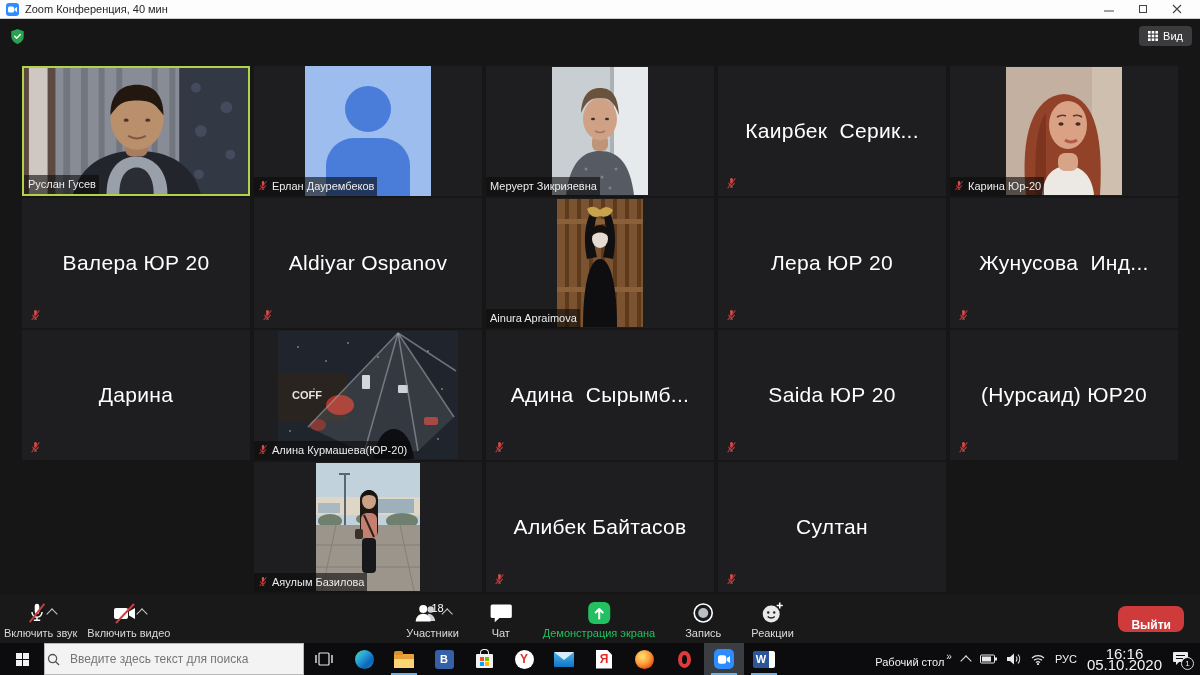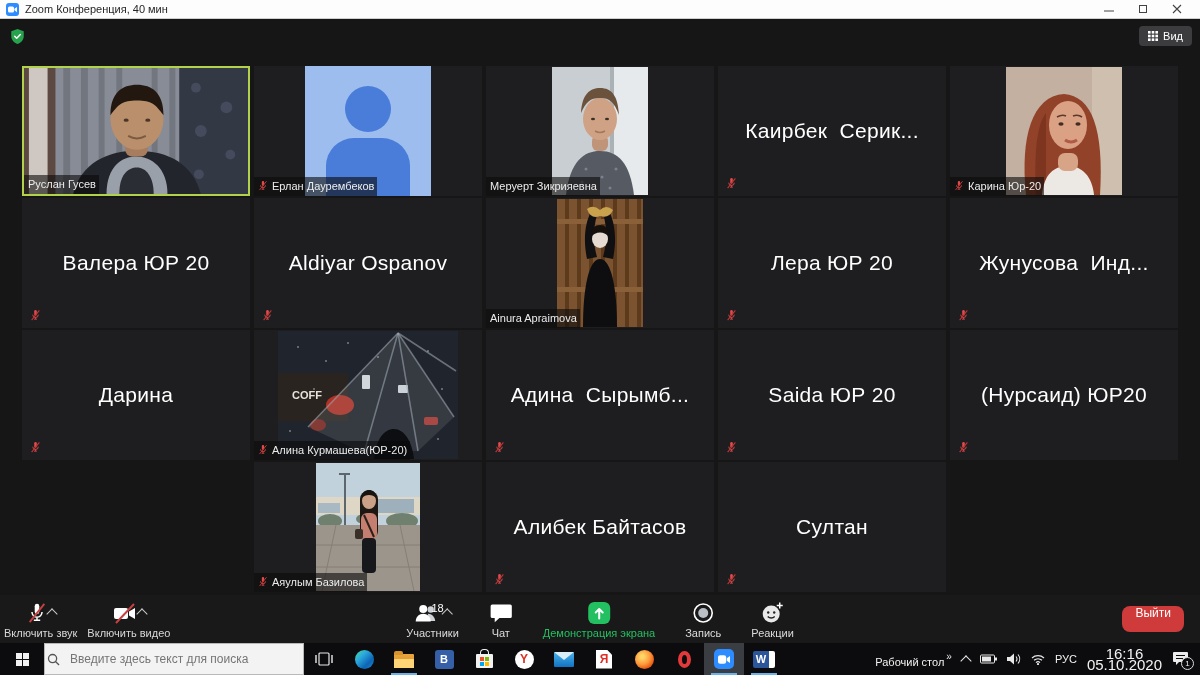--- a/index.html
+++ b/index.html
@@ -34,21 +34,21 @@
   .zbar{position:absolute;left:0;bottom:0;width:100%;height:48px;background:#191919;display:flex;align-items:center}
   .zleft{display:flex;margin-left:4px;gap:10px}
   .zctrl{display:flex;flex-direction:column;align-items:center;color:#d8d8d8;font-size:11px;gap:1px}
   .zrow{height:26px;display:flex;align-items:center;gap:0}
   .chev{width:7px;height:7px;border-left:1.5px solid #c9c9c9;border-top:1.5px solid #c9c9c9;transform:rotate(45deg);margin-top:3px}
   .zcenter{position:absolute;left:50%;transform:translateX(-50%);display:flex;gap:30px;align-items:flex-end}
   .zitem{display:flex;flex-direction:column;align-items:center;color:#dcdcdc;font-size:11px;gap:1px}
   .zitem .zrow{height:26px}
   .cnt{font-size:11px;color:#fff;align-self:flex-start;margin:2px 0 0 -8px}
   .share-label{color:#23c061}
-  .leave-btn{position:absolute;right:16px;top:11px;height:26px;background:#cf3b3b;border-radius:8px;color:#fff;font-size:12px;font-weight:normal;display:flex;align-items:flex-start;padding:0 13px}
+  .leave-btn{position:absolute;right:16px;top:11px;height:26px;background:#cf3b3b;border-radius:8px;color:#fff;font-size:12px;font-weight:bold;display:flex;align-items:flex-end;padding:0 13px}
 
   
   .taskbar{position:absolute;left:0;top:643px;width:1200px;height:32px;background:#0c0c0e;display:flex;align-items:center}
   .tb-slot{width:44px;height:32px;display:grid;place-items:center;flex:0 0 auto}
   .winlogo{width:13px;height:13px;display:grid;grid-template-columns:6px 6px;grid-template-rows:6px 6px;gap:1px}
   .winlogo i{background:#f2f2f2}
   .searchbox{width:260px;height:32px;background:#f3f3f3;border:1px solid #b9b9b9;box-sizing:border-box;display:flex;align-items:center;padding:0 2px;gap:8px;flex:0 0 auto}
   .searchbox input{border:0;outline:0;background:transparent;font-size:12px;color:#5a5a5a;width:200px;font-family:"Liberation Sans",sans-serif}
   .tslot{width:40px;height:32px;display:grid;place-items:center;position:relative;flex:0 0 auto}
   .tslot.open::after{content:'';position:absolute;left:7px;right:7px;bottom:0;height:2px;background:#6cb2e8}

